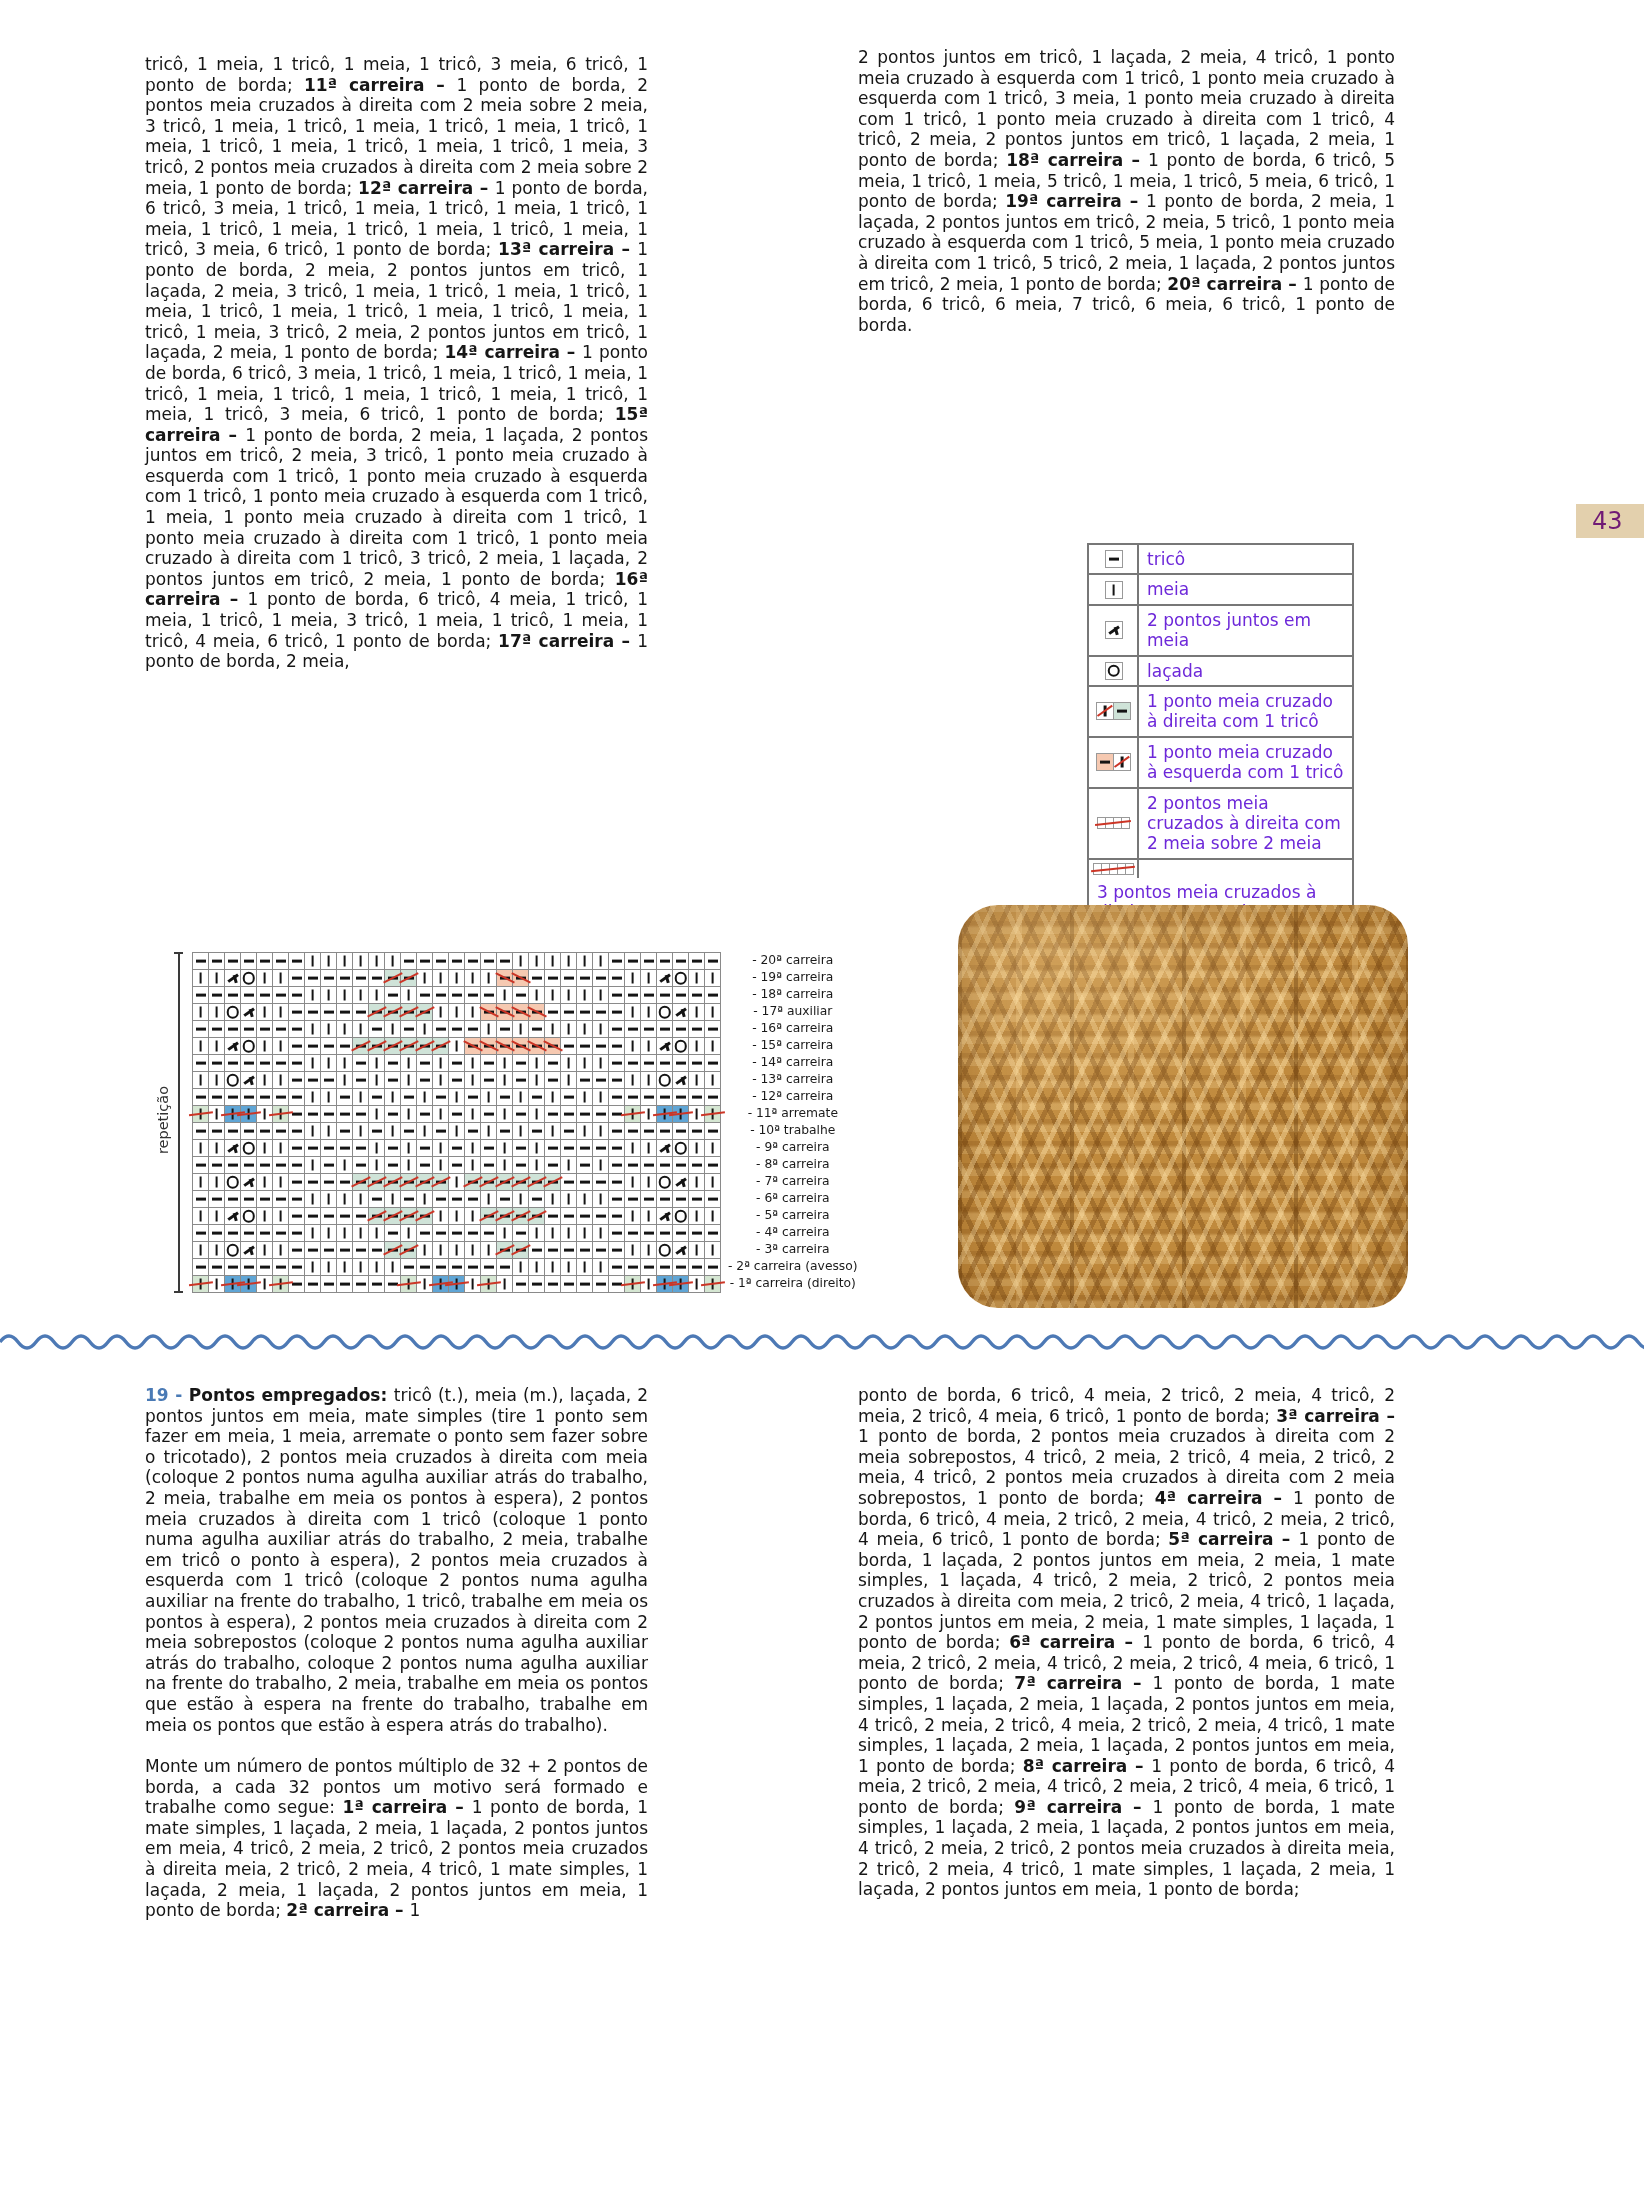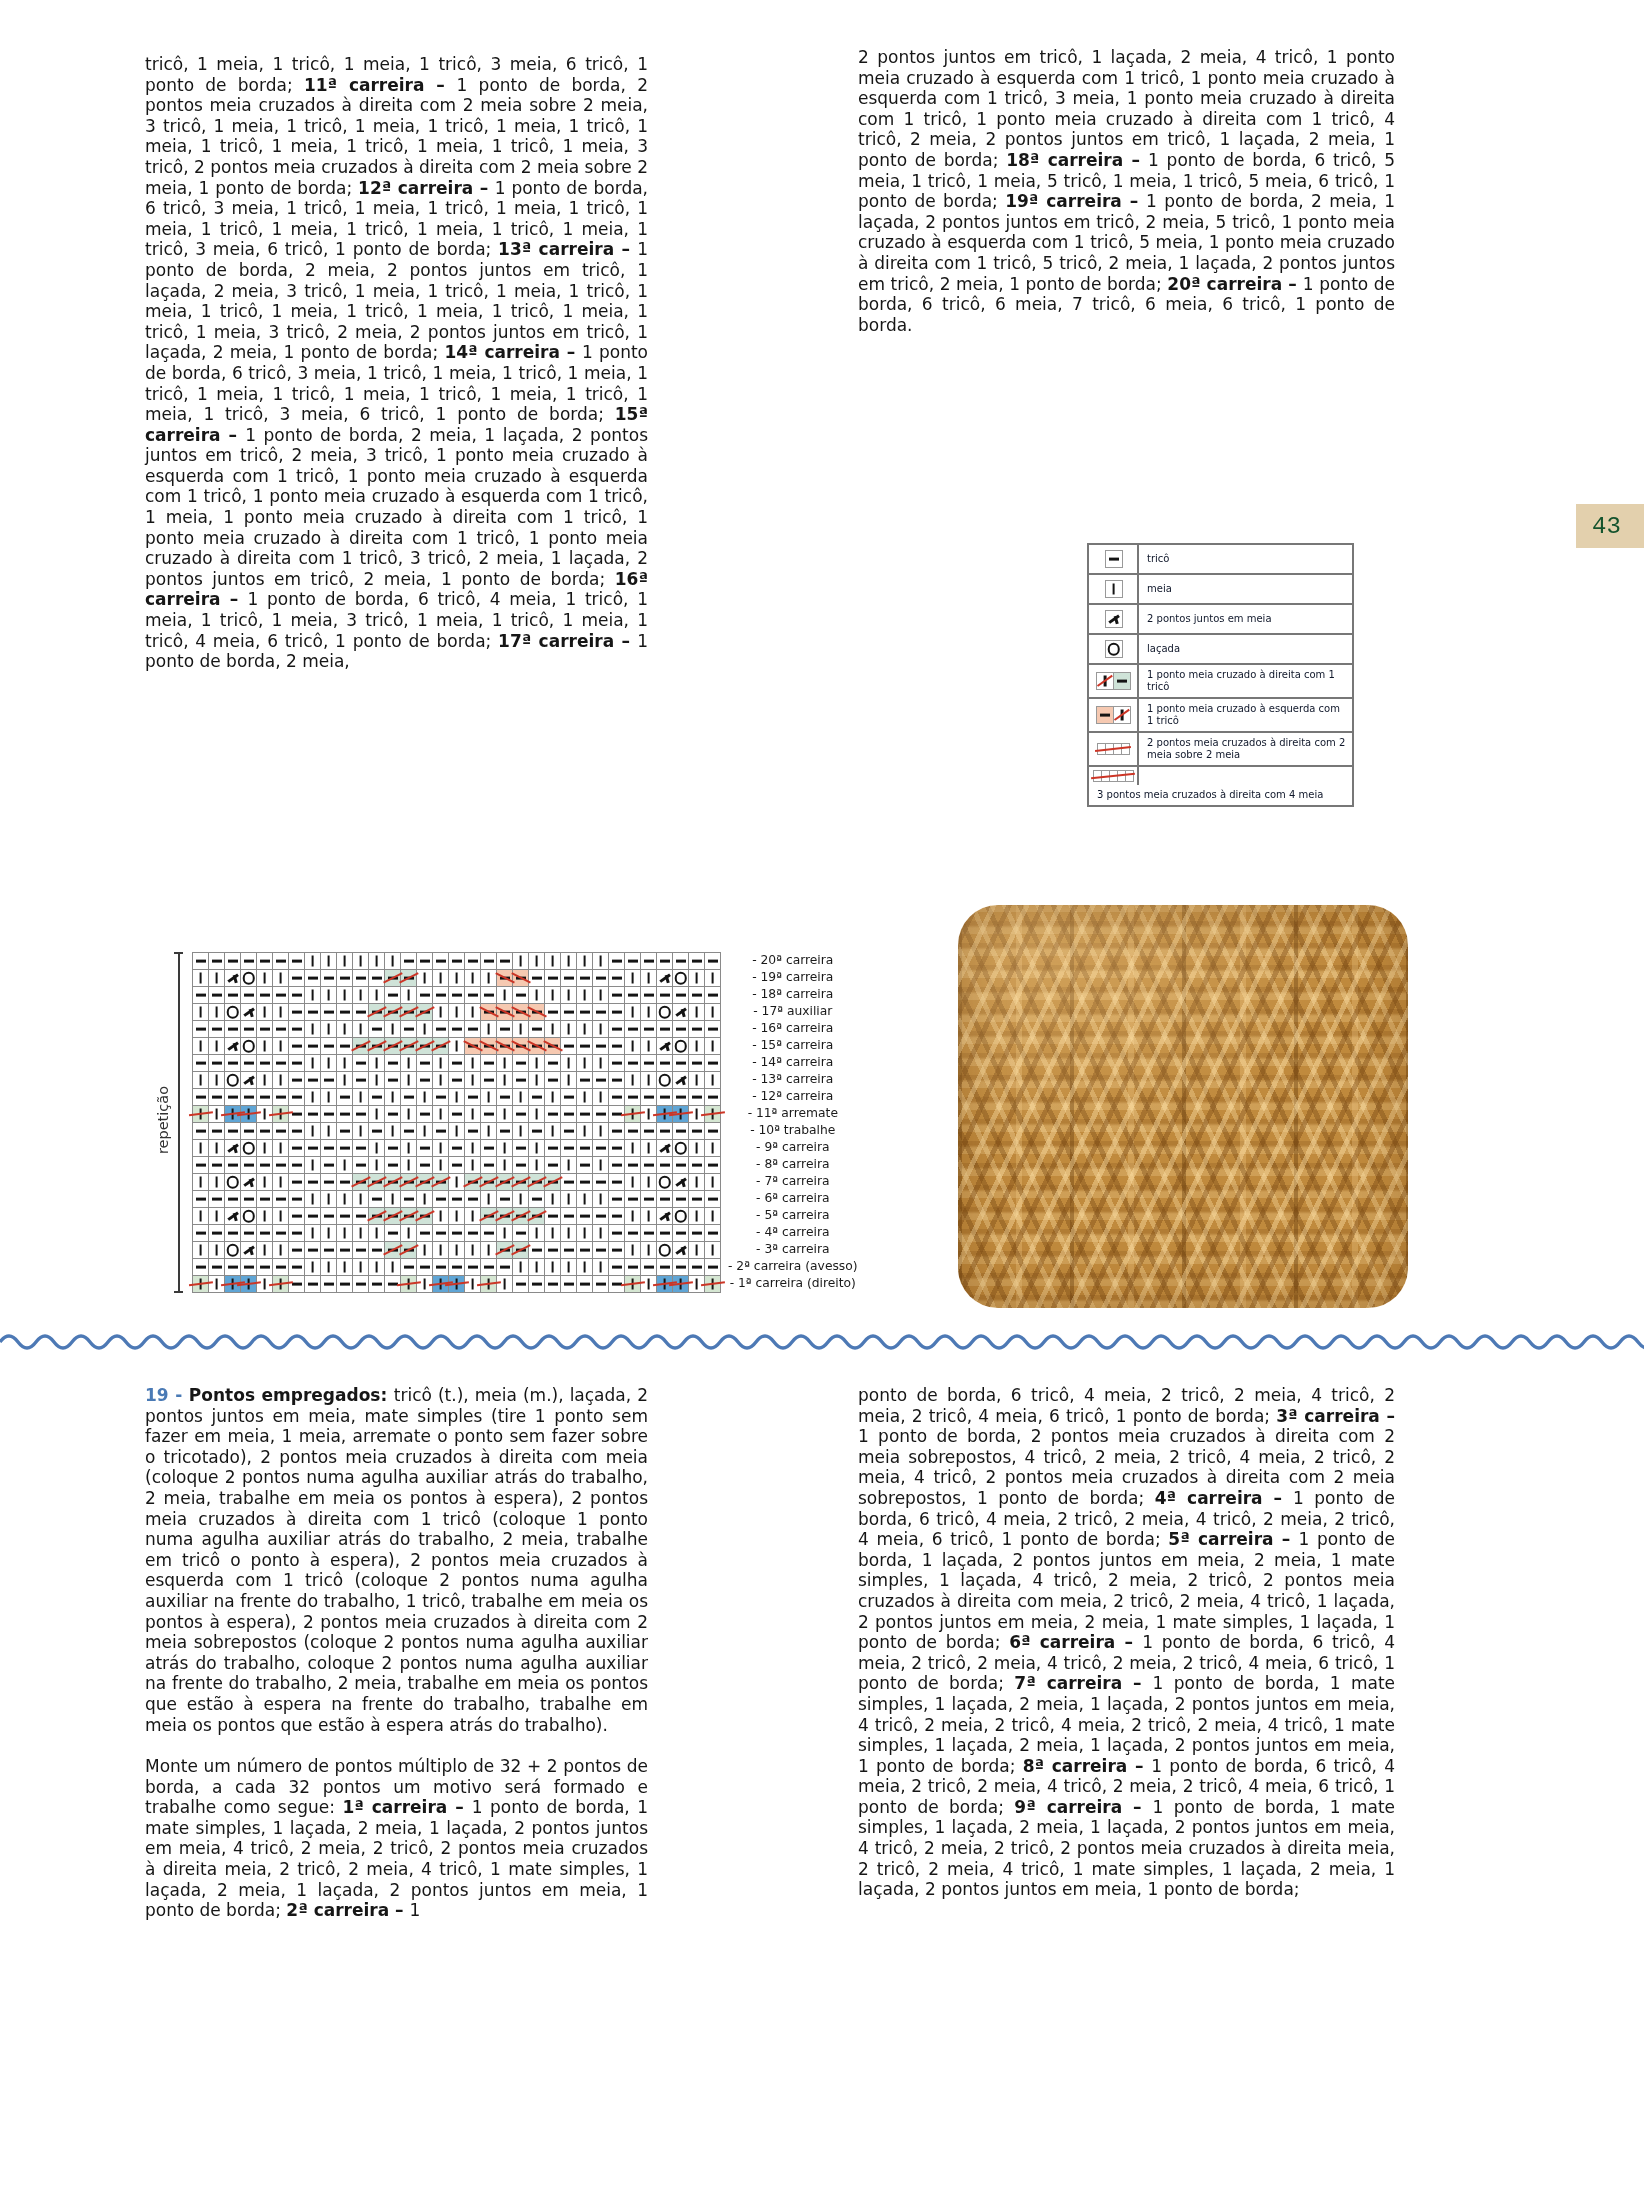--- a/index.html
+++ b/index.html
@@ -8,30 +8,30 @@
   .page{position:absolute;inset:0;}
   .col{position:absolute;font-size:17px;line-height:20.6px;text-align:justify;color:#161616;}
   .col p{margin:0 0 21px 0;}
   .b{font-weight:bold;}
   .accent{color:#4a7ab5;font-weight:bold;}
   .top-left{left:145px;top:47px;width:503px;margin-top:7px;}
   .top-right{left:858px;top:47px;width:537px;}
   .bottom-left{left:145px;top:1385px;width:503px;}
   .bottom-right{left:858px;top:1385px;width:537px;}
 
-  .page-tab{position:absolute;left:1576px;top:504px;width:68px;height:44px;background:#e3d0ad;
+  .page-tab{position:absolute;left:1576px;top:504px;width:68px;height:34px;background:#e3d0ad;
             display:flex;align-items:center;padding-left:16px;box-sizing:border-box;
-            font-size:24px;color:#14532d;font-family:Liberation Mono, monospace;}
+            font-size:24px;color:#701a75;}
 
   
   .legend{position:absolute;left:1087px;top:543px;width:267px;border:2px solid #777;background:#fff;box-sizing:border-box;}
   .legend-row{display:flex;border-bottom:2px solid #777;align-items:stretch;min-height:28px;}
   .legend-row:last-child{border-bottom:none;flex-direction:column;}
   .legend-sym{width:50px;border-right:2px solid #777;display:flex;align-items:center;justify-content:center;padding:3px 2px;box-sizing:border-box;flex:none;}
-  .legend-label{flex:1;font-size:10px;line-height:1.2;padding:4px 4px 4px 8px;color:#0f172a;display:flex;align-items:center;}
+  .legend-label{flex:1;font-size:17px;line-height:1.2;padding:4px 4px 4px 8px;color:#6d28d9;display:flex;align-items:center;}
 
   
   .cell,.mcell{position:relative;background:#fff;box-sizing:border-box;flex:none;}
   .cell{width:17px;height:18px;border:1px solid #8a8a8a;margin:0 -1px -1px 0;}
   .mcell{width:18px;height:18px;border:1.4px solid #999;margin-right:-1px;display:inline-block;}
   .chart-row{display:flex;}
   .tricot::before{content:'';position:absolute;left:50%;top:50%;width:10px;height:2.8px;background:#141414;transform:translate(-50%,-50%);}
   .meia::before{content:'';position:absolute;left:50%;top:50%;width:2.8px;height:11px;background:#141414;transform:translate(-50%,-50%);}
   .yo::before{content:'';position:absolute;left:50%;top:50%;width:8.5px;height:8.5px;border:2.4px solid #141414;border-radius:50%;transform:translate(-50%,-50%);}
   .dec::before{content:'';position:absolute;left:50%;top:50%;width:12px;height:2.6px;background:#141414;transform:translate(-50%,-50%) rotate(-35deg);}

